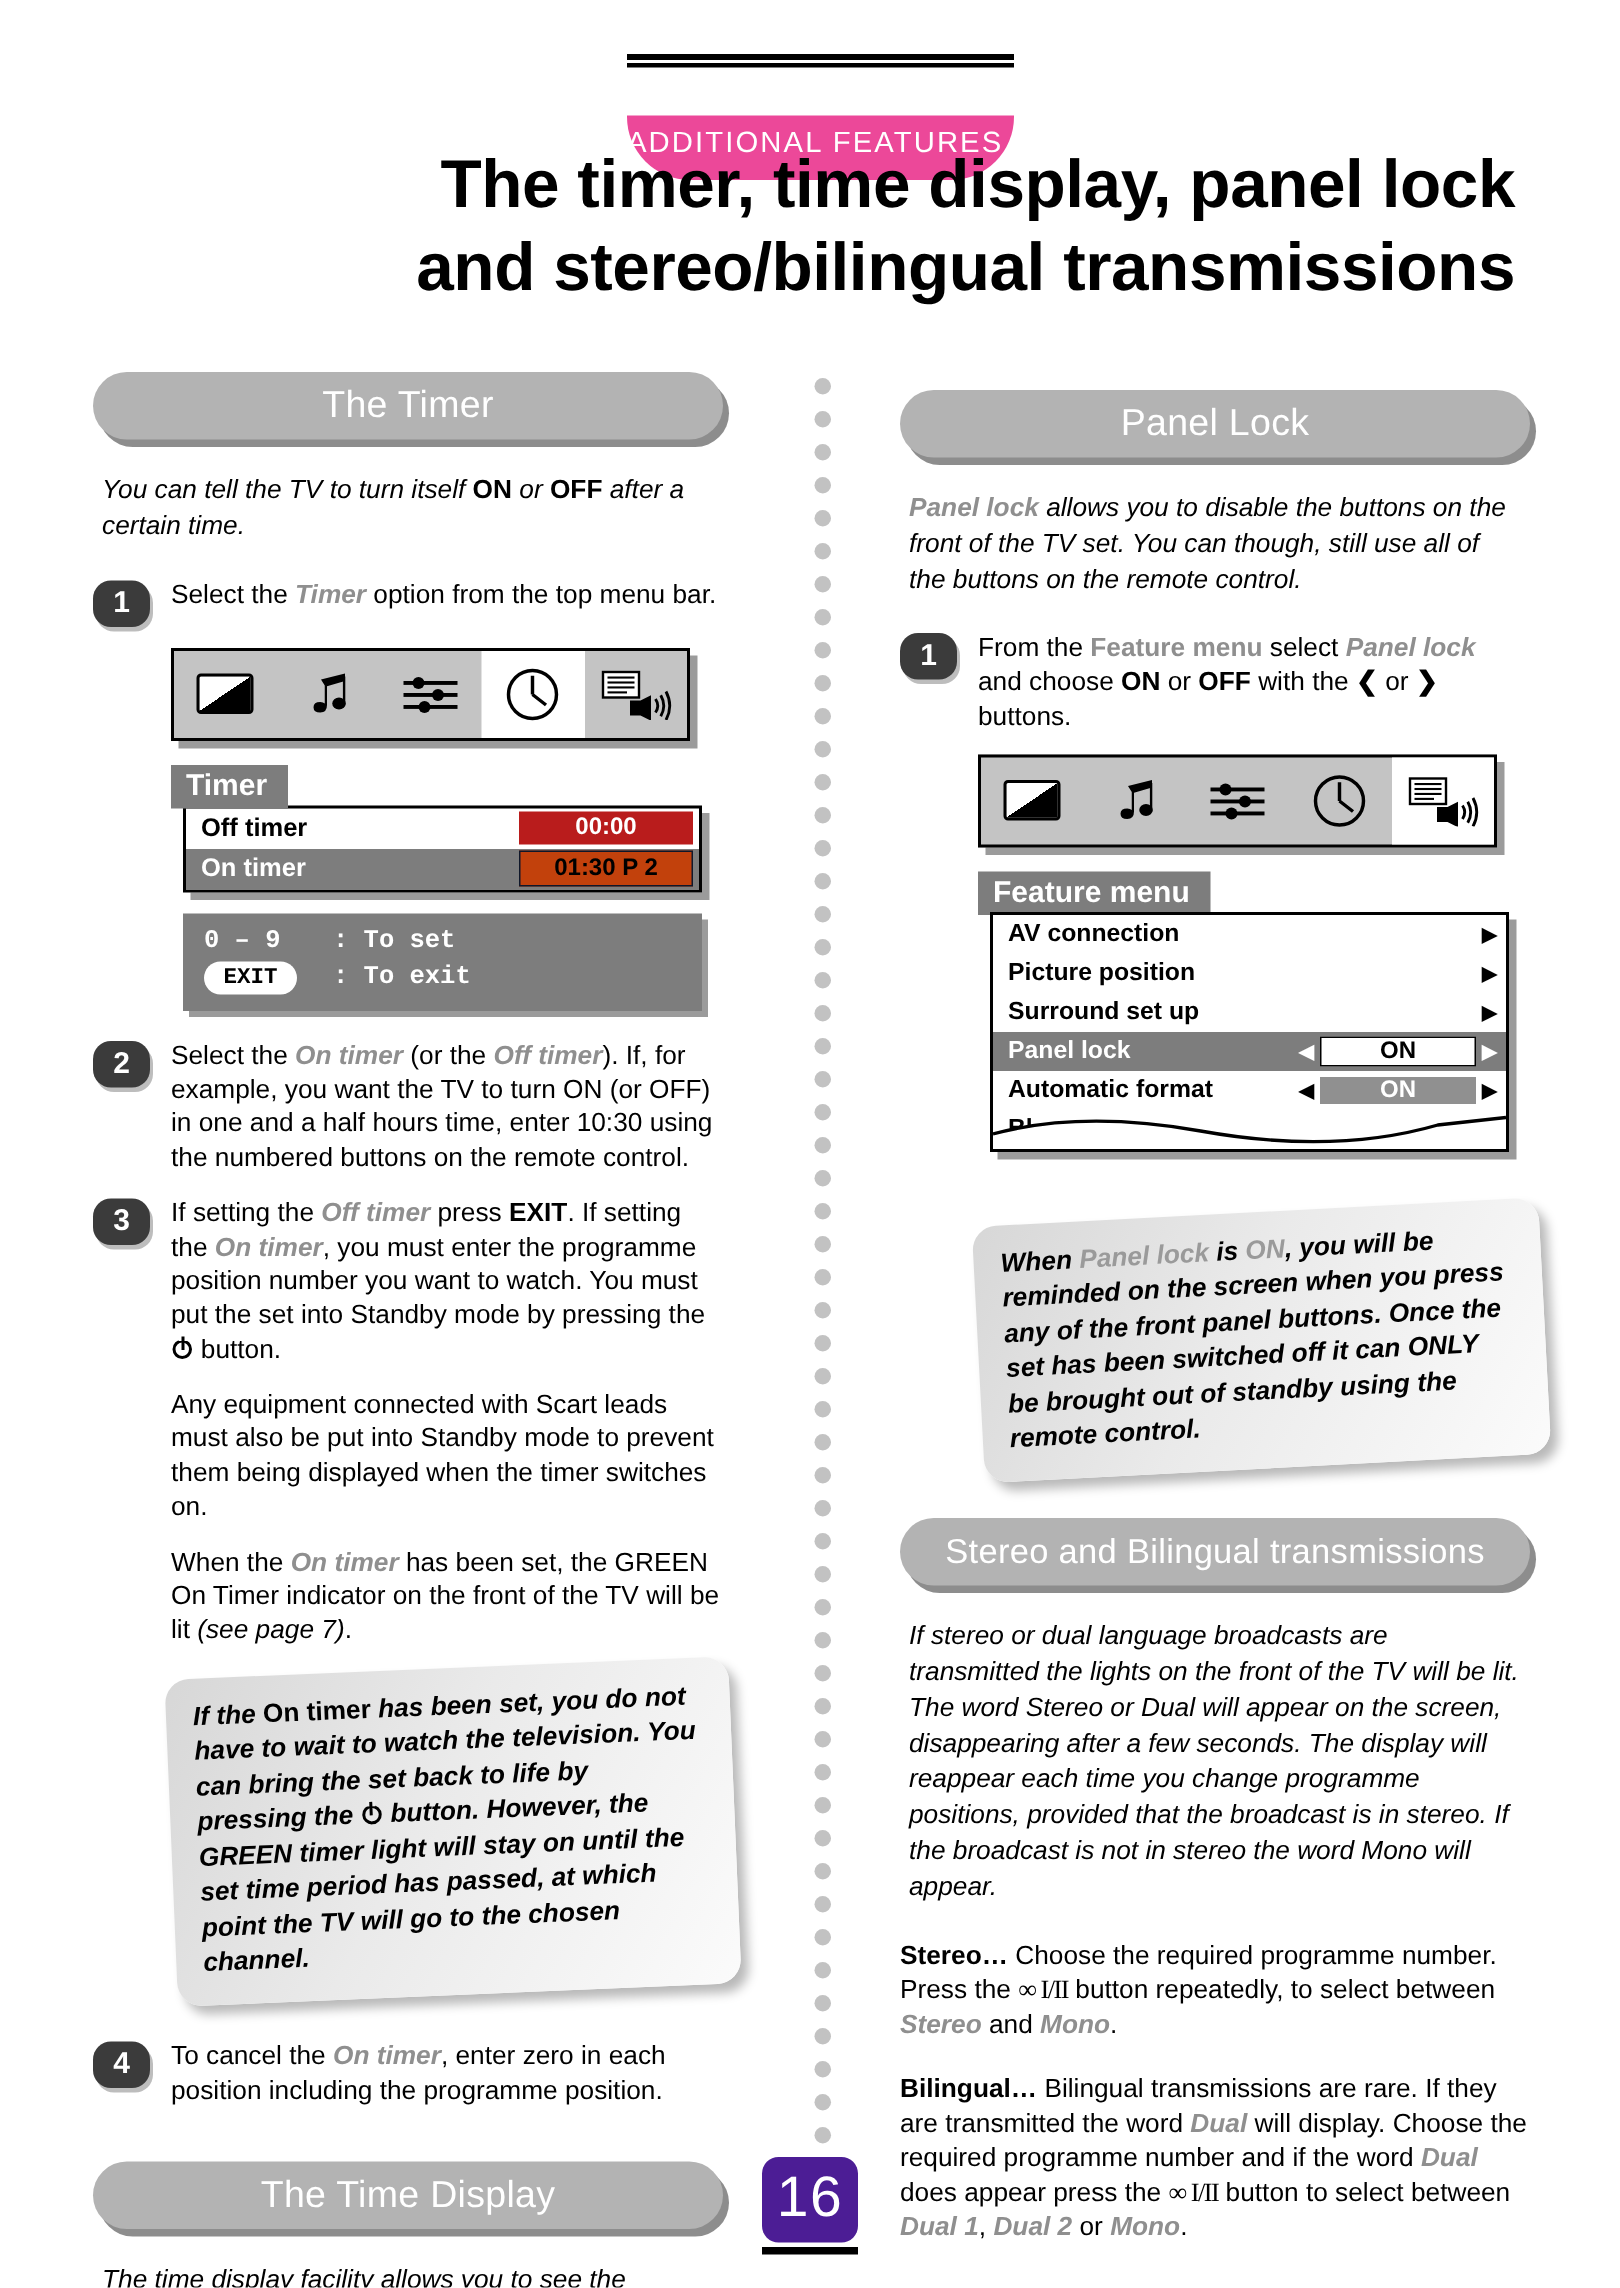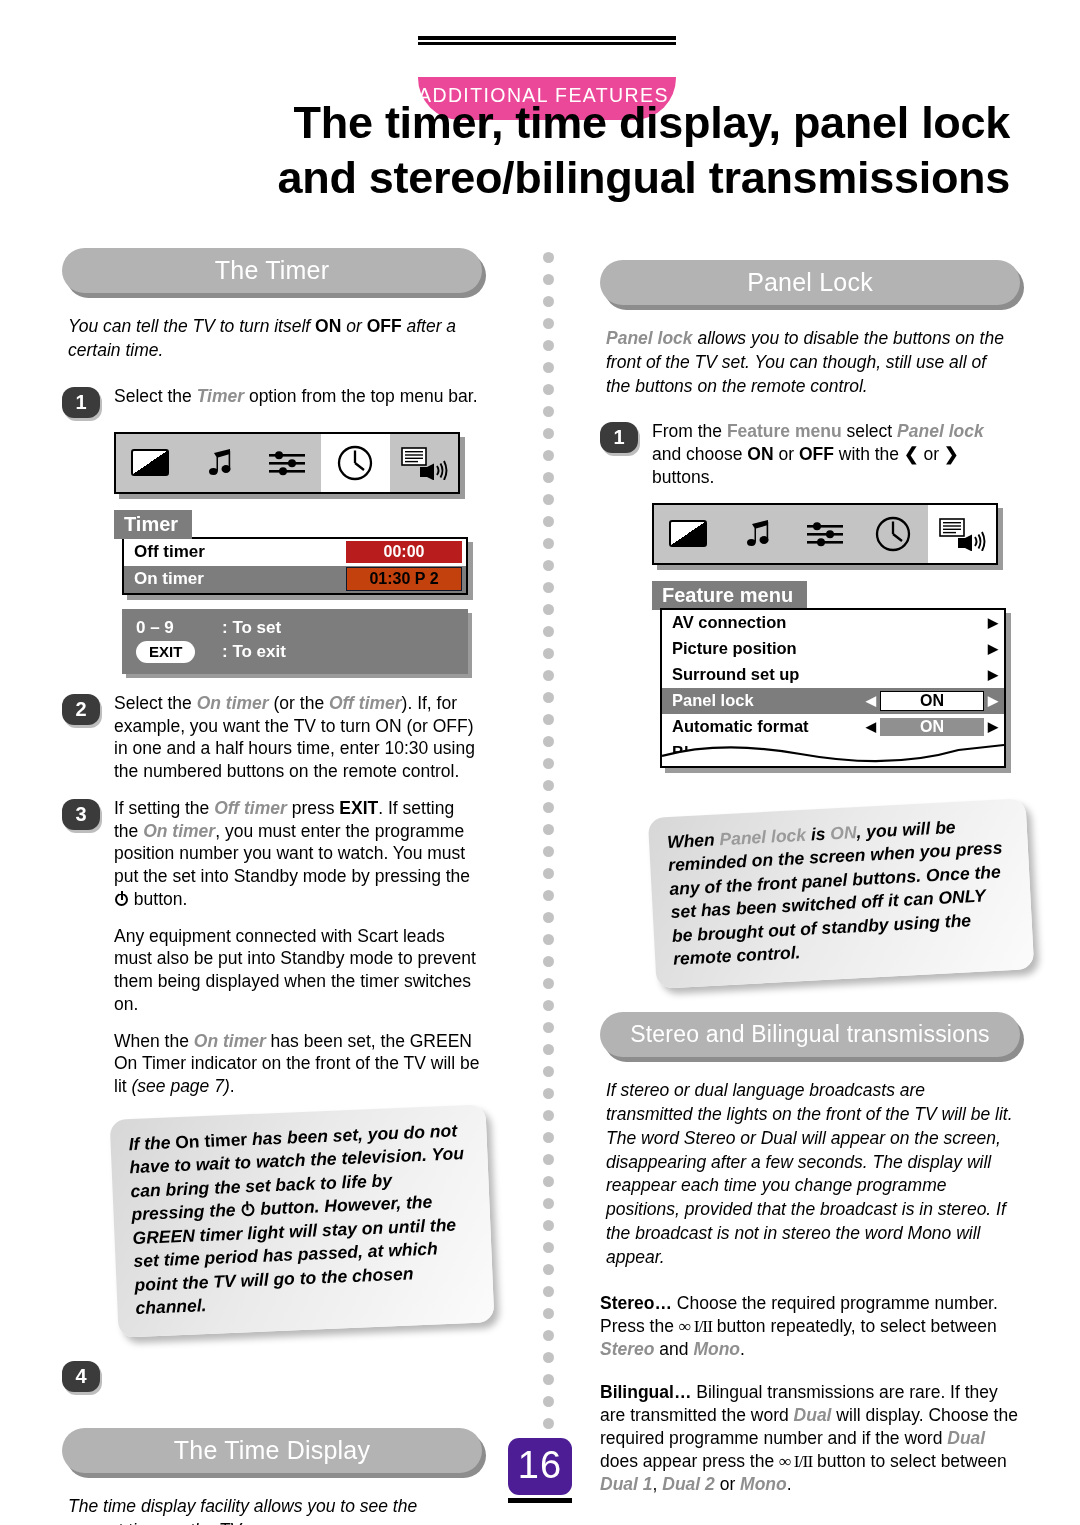--- a/index.html
+++ b/index.html
@@ -134,20 +134,21 @@
     padding: 2px 0;
   }
   .osd-val.gray-box { background: #b91c1c; color: #fff; }
   .osd-val.white-box { background: #c2410c; color: #000; border: 1px solid #0f172a; }
 
   .osd-help {
     width: 346px; background: #7d7d7d; color: #fff;
     margin-left: 8px; margin-top: 14px; padding: 7px 0 9px 14px;
     font-weight: bold; font-size: 17px; line-height: 1.45;
     box-shadow: 4px 4px 0 0 #9b9b9b;
+    font-family: Liberation Mono, monospace;
   }
   .osd-help .kk { display: inline-block; width: 86px; }
   .exit-pill {
     display: inline-block; background: #fff; color: #000;
     border-radius: 11px; padding: 0px 13px; font-size: 15px; font-weight: bold;
   }
 
   
   .fm-table {
     width: 346px; border: 2px solid #000; margin-left: 8px; margin-top: -2px;
@@ -376,20 +377,21 @@
   <p class="para">Any equipment connected with Scart leads must also be put into Standby mode to prevent them being displayed when the timer switches on.</p>
 
   <p class="para"><span>When the </span><span class="gray">On timer</span><span> has been set, the GREEN On Timer indicator on the front of the TV will be lit </span><i>(see page 7)</i><span>.</span></p>
 
   <div style="margin-left:52px;margin-right:-8px;margin-top:14px;margin-bottom:30px;">
     <div class="note"><span>If the </span><b style="font-style:normal">On timer</b><span> has been set, you do not have to wait to watch the television. You can bring the set back to life by pressing the </span><span class="pwr"></span><span> button. However, the GREEN timer light will stay on until the set time period has passed, at which point the TV will go to the chosen channel.</span></div>
   </div>
 
   <div class="step">
     <div class="step-num">4</div>
+    <div class="step-body"><span>To cancel the </span><span class="gray">On timer</span><span>, enter zero in each position including the programme position.</span></div>
   </div>
 
   <div style="height:22px"></div>
 
   <div class="pill">The Time Display</div>
 
   <p class="intro">The time display facility allows you to see the current time on the TV screen.</p>
 
 </div>
 

